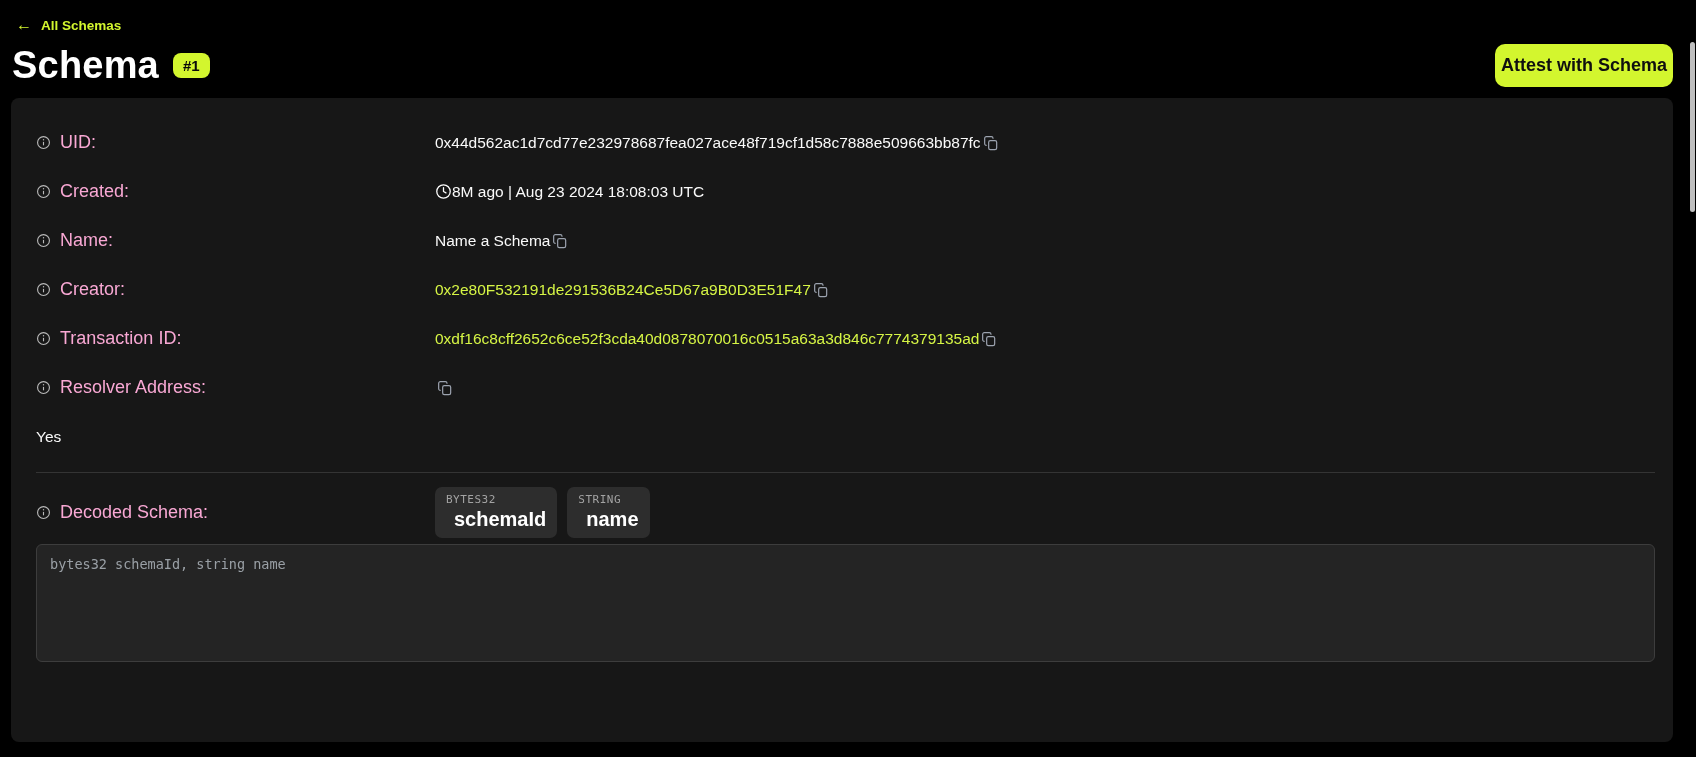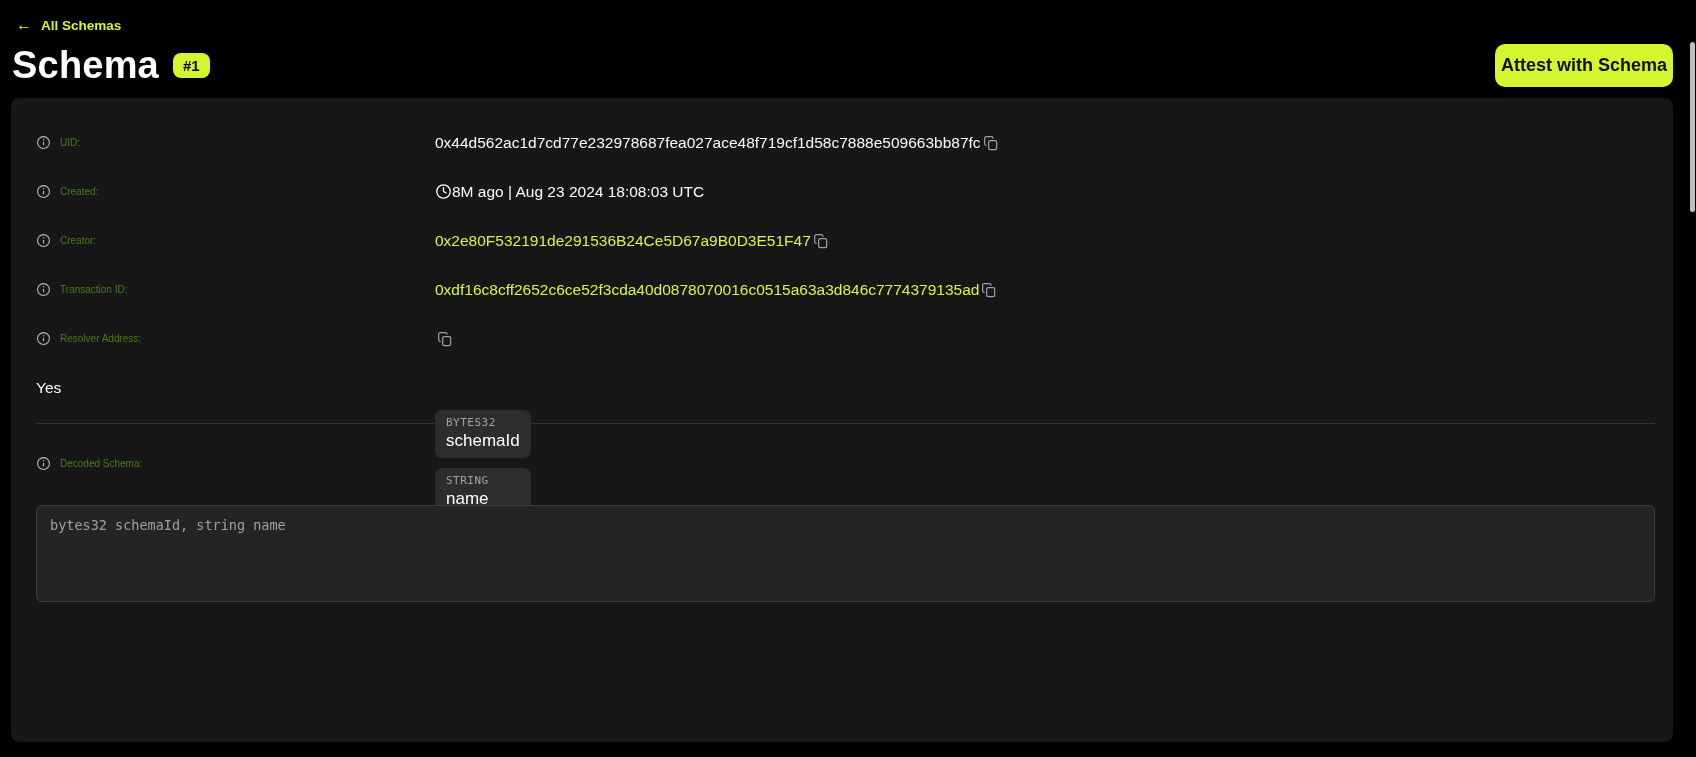--- a/index.html
+++ b/index.html
@@ -14,38 +14,38 @@
   .title-left { display: flex; align-items: center; gap: 14px; }
   .page-title { font-size: 38px; font-weight: 600; letter-spacing: 0.2px; color: #fff; }
   .id-badge { background: #d3f62e; color: #0a0a0a; font-size: 15px; font-weight: 700; padding: 5px 10px; border-radius: 8px; line-height: 1; }
   .attest-btn { background: #d3f62e; color: #0f0f0f; border: none; font-family: "Liberation Sans", sans-serif;
     font-size: 18px; font-weight: 700; padding: 11px 6px; border-radius: 10px; cursor: pointer; }
 
   .card { position: absolute; left: 11px; top: 98px; width: 1662px; height: 644px;
     background: #171717; border-radius: 8px; padding: 20px 18px 0 25px; }
 
   .row { display: flex; align-items: center; height: 49px; }
-  .row-label { flex: 0 0 399px; display: flex; align-items: center; gap: 9px; color: #4d7c0f; font-size: 10px; text-align: center; }
+  .row-label { flex: 0 0 399px; display: flex; align-items: center; gap: 9px; color: #f9a8d4; font-size: 18px; text-align: center; }
   .row-value { flex: 1; display: flex; align-items: center; gap: 0; font-size: 15.5px; color: #fafafa; }
   .info-ic { flex: 0 0 auto; display: inline-flex; }
   .copy-btn { background: none; border: none; display: inline-flex; align-items: center; cursor: pointer; padding: 0; margin-left: 2px; }
   .link-val { color: #d6f545; cursor: pointer; text-decoration: none; }
   .count-num { font-weight: 700; color: #fff; }
   .count-suffix { color: #8e99ab; margin-left: 6px; cursor: pointer; }
 
   .divider { border: none; border-top: 1px solid #343434; margin: 11px 0 0 0; }
 
   .row-decoded { display: flex; align-items: center; height: 78px; }
-  .badges { display: flex; gap: 10px; flex-direction: column; }
+  .badges { display: flex; gap: 10px; }
   .schema-field { background: #2d2d2d; border-radius: 7px; padding: 6px 11px 7px 11px; }
   .field-type { font-family: "DejaVu Sans Mono", monospace; font-size: 11px; color: #a3a3a3; letter-spacing: 0.5px; }
-  .field-name { font-size: 17px; color: #fff; font-weight: 400; margin-top: 2px; }
+  .field-name { font-size: 20px; color: #fff; font-weight: 700; margin-top: 2px; margin-left: 8px; }
 
   .row-raw { display: flex; align-items: center; height: 103px; }
-  .raw-textarea { width: 100%; height: 97px; background: #242424; border: 1px solid #3d3d3d; border-radius: 6px;
+  .raw-textarea { width: 100%; height: 118px; background: #242424; border: 1px solid #3d3d3d; border-radius: 6px;
     color: #9aa0a6; font-family: "DejaVu Sans Mono", monospace; font-size: 13.5px; padding: 11px 13px; resize: none; outline: none; }
 
   .scrollbar-track { position: absolute; right: 0; top: 0; width: 7px; height: 757px; }
   .scrollbar-thumb { position: absolute; right: 1px; top: 42px; width: 5px; height: 170px; background: #bfbfbf; border-radius: 3px; }
 
   .clock-ic { display: inline-flex; }
 </style>
 </head>
 <body>
 
@@ -115,20 +115,38 @@
     <div class="row-value">
       <span class="clock-ic">
           <svg width="17" height="17" viewBox="0 0 24 24" color="#ffffff">
             <use href="#ic-clock"></use>
           </svg>
         </span>
       <span>8M ago | Aug 23 2024 18:08:03 UTC</span>
     </div>
   </div>
 
+  <div class="row">
+    <div class="row-label">
+      <span class="info-ic">
+          <svg width="15" height="15" viewBox="0 0 24 24" color="#b9b9b9">
+            <use href="#ic-info"></use>
+          </svg>
+        </span>
+      <span>Name:</span>
+    </div>
+    <div class="row-value">
+      <span>Name a Schema</span>
+      <button class="copy-btn">
+          <svg width="16" height="16" viewBox="0 0 24 24" color="#9ca3af">
+            <use href="#ic-copy"></use>
+          </svg>
+        </button>
+    </div>
+  </div>
 
   <div class="row">
     <div class="row-label">
       <span class="info-ic">
           <svg width="15" height="15" viewBox="0 0 24 24" color="#b9b9b9">
             <use href="#ic-info"></use>
           </svg>
         </span>
       <span>Creator:</span>
     </div>

